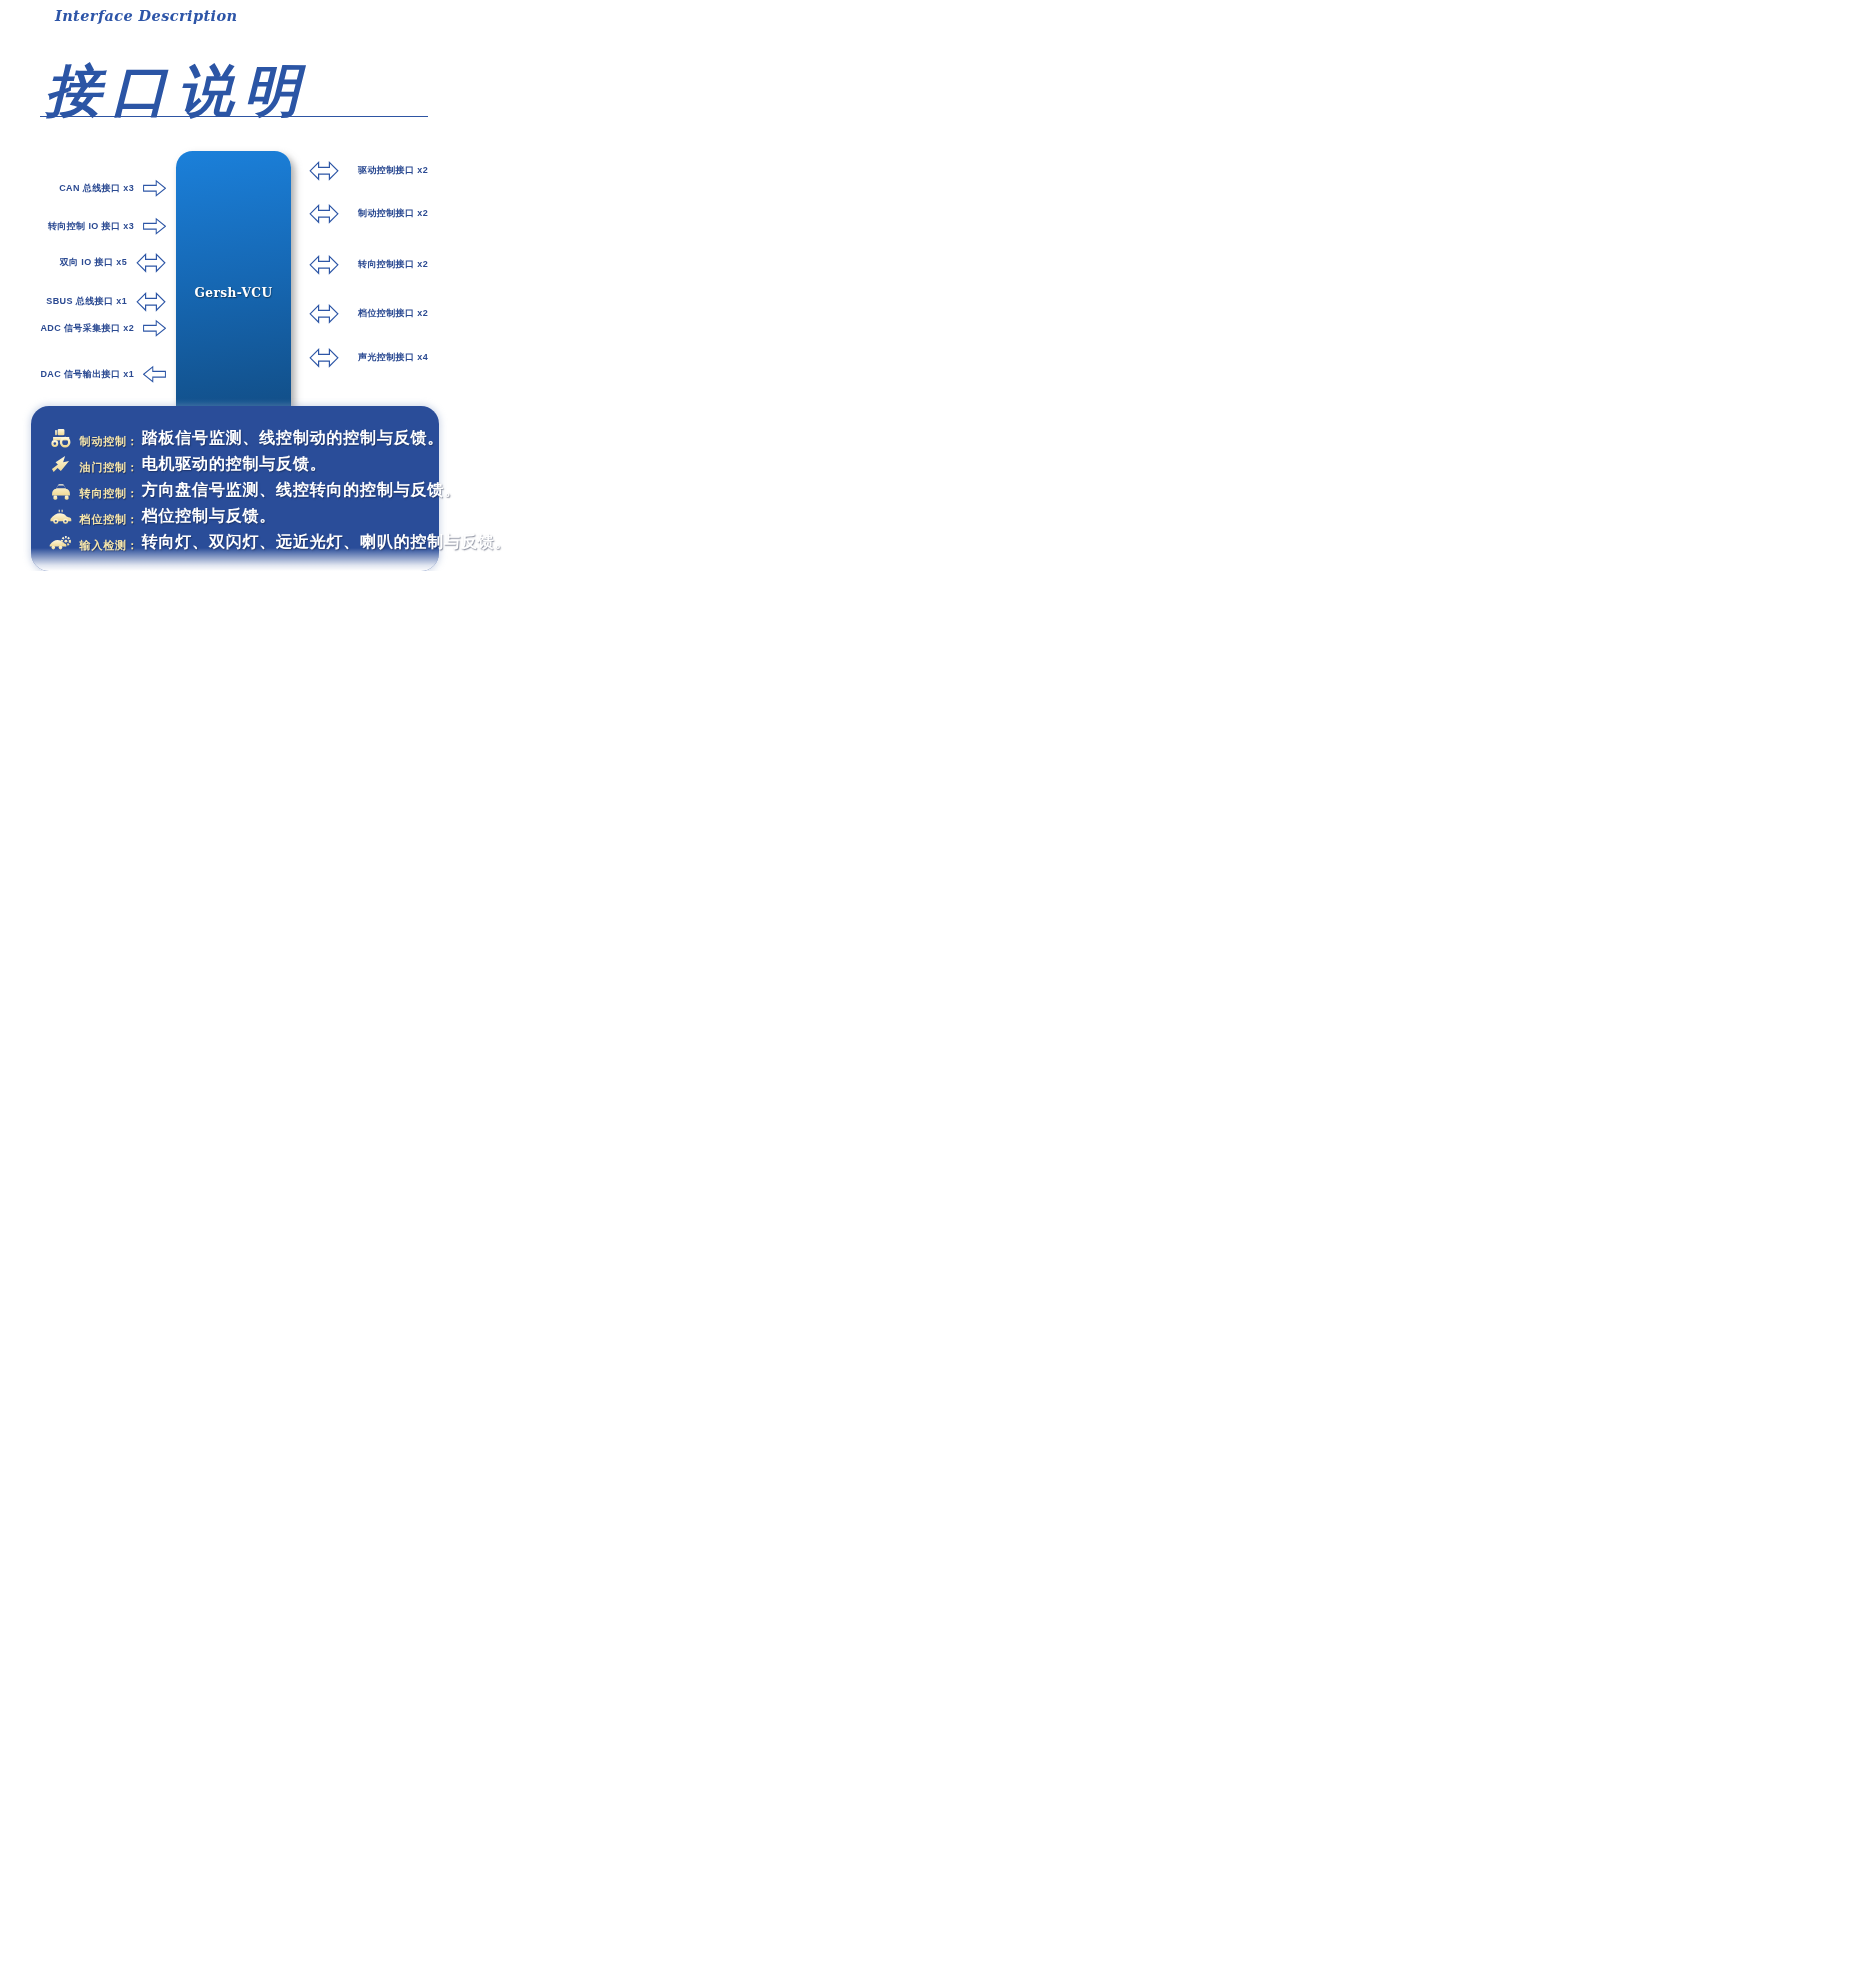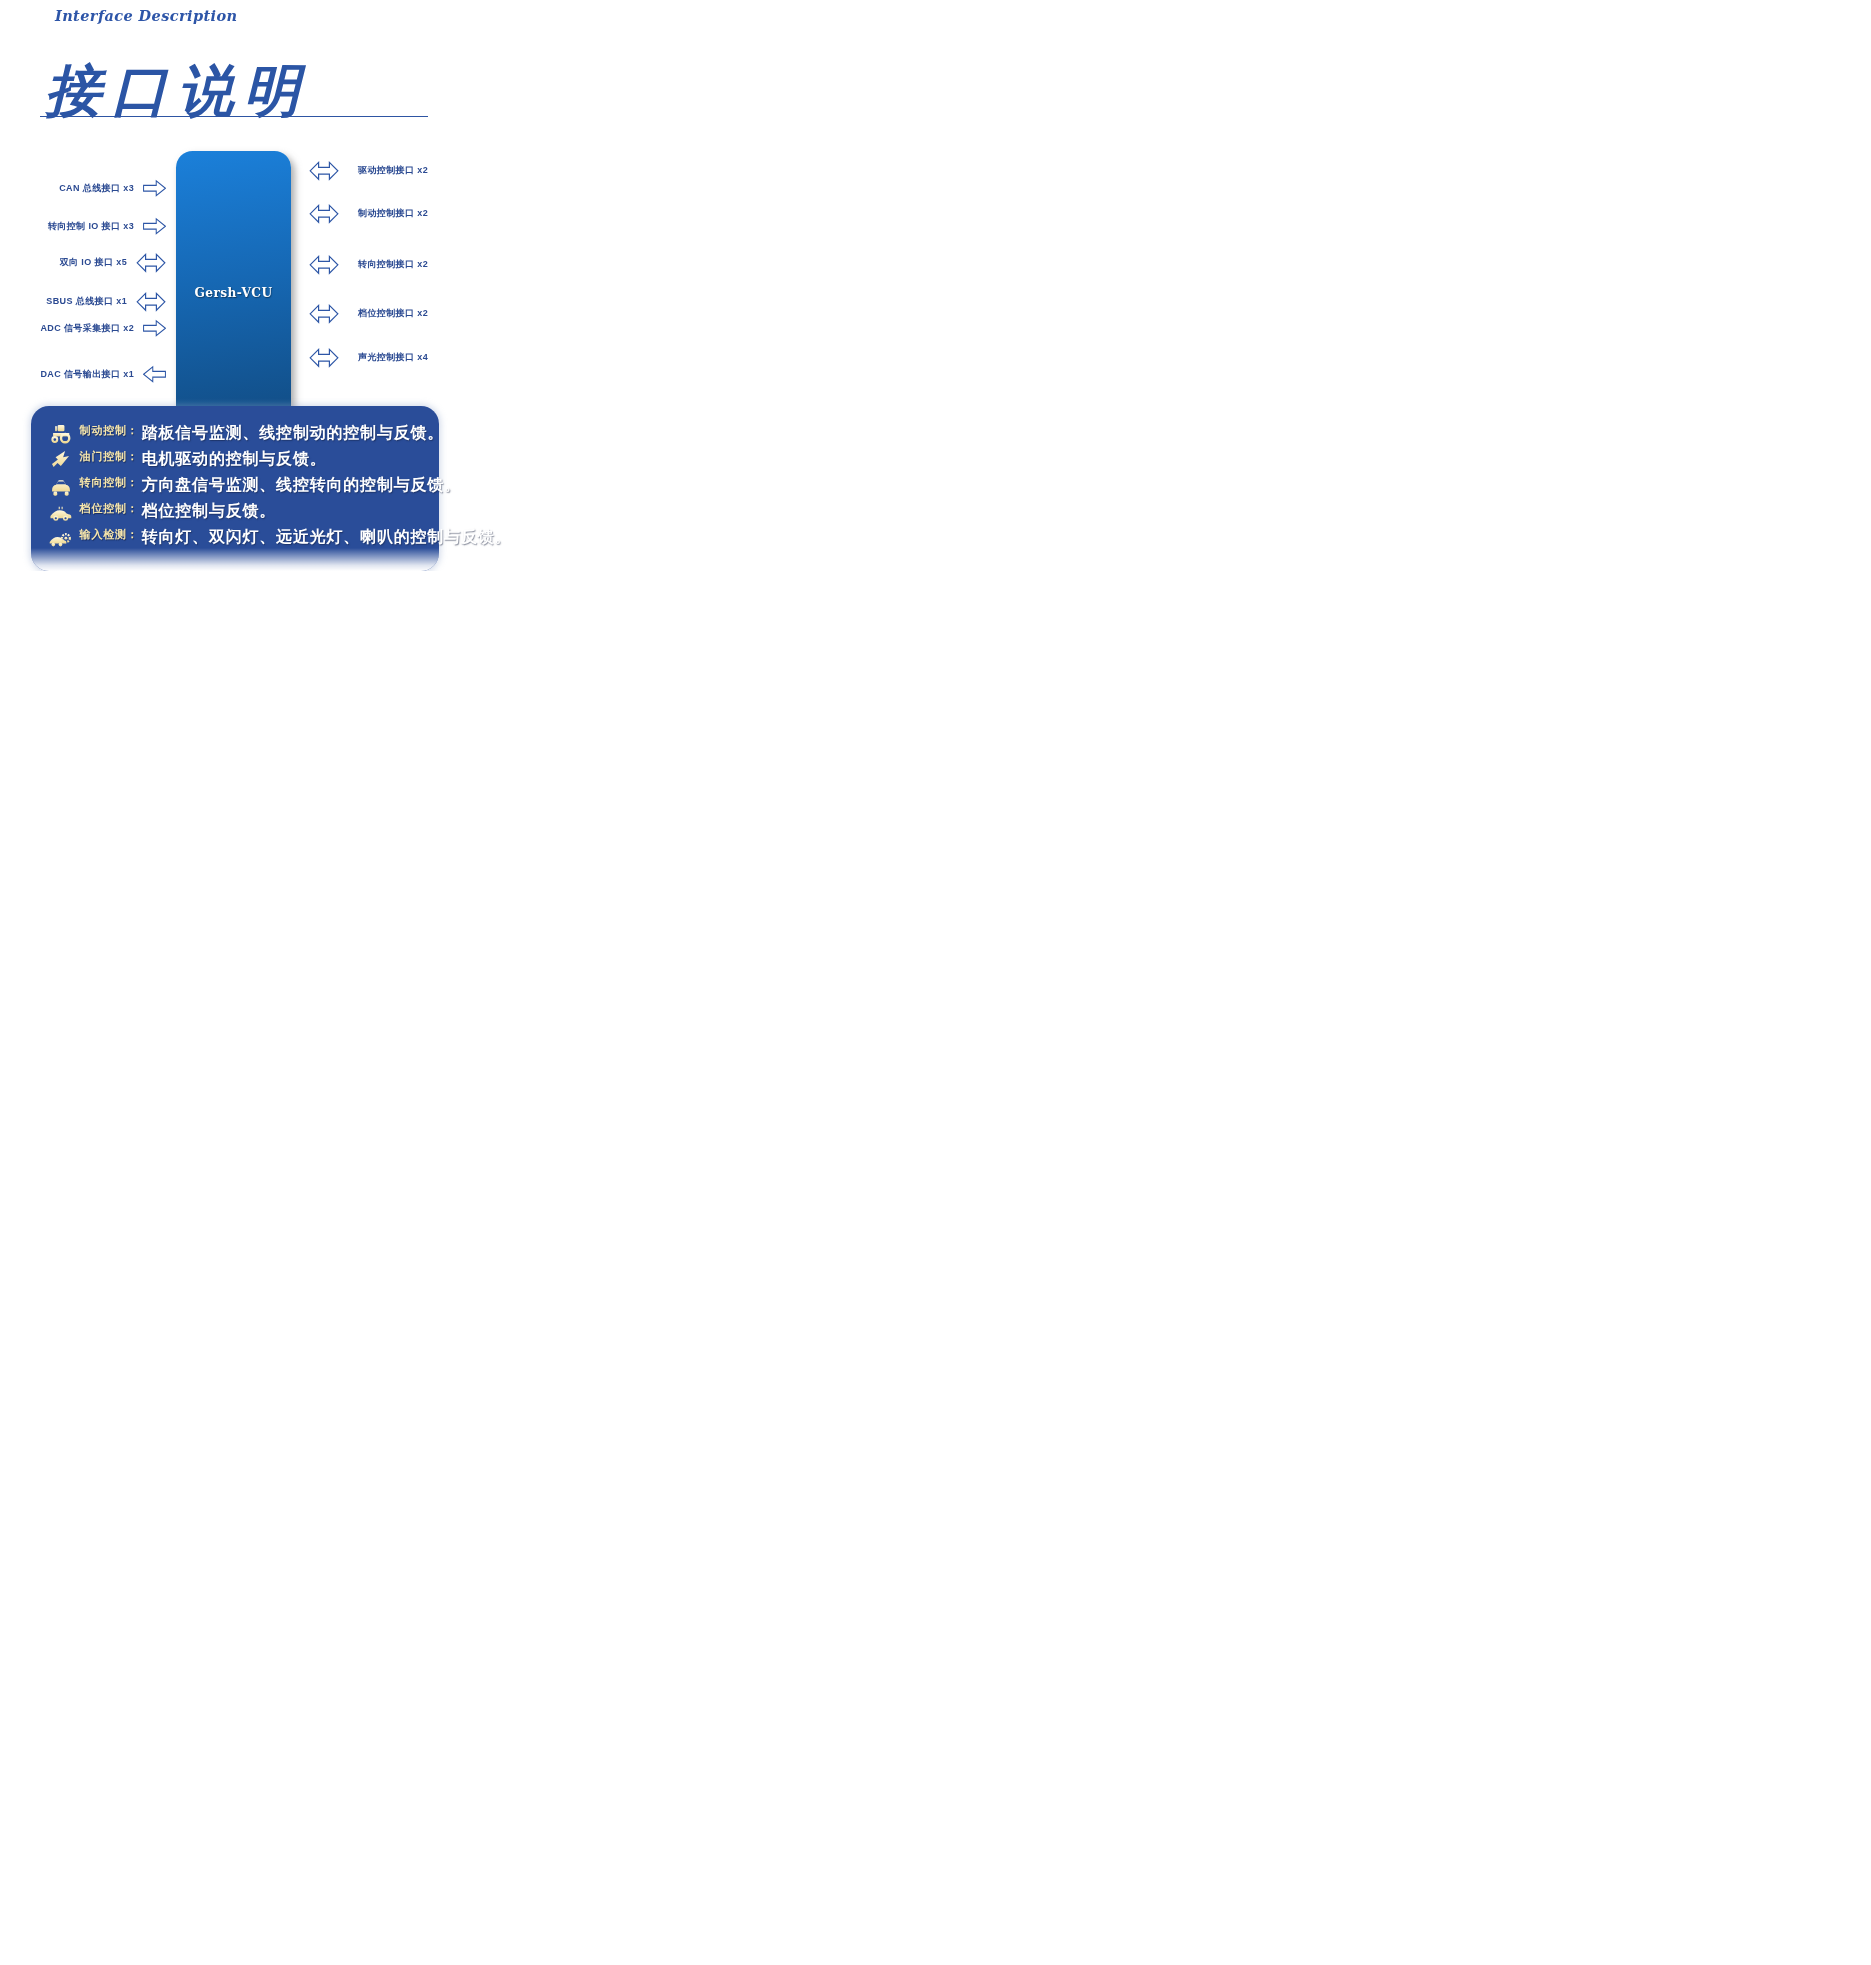--- a/index.html
+++ b/index.html
@@ -44,21 +44,21 @@
   .port-left .lbl{margin-right:8.6px;text-align:right;}
   .port-right .lbl{margin-left:19px;}
   .arrow-svg{flex:none;display:block;}
   
   .legend{
     position:absolute;left:31px;top:406px;width:408px;height:165px;border-radius:18px;
     background:#2a4d99;
     box-shadow:0 0 6.3px 2px rgba(150,168,205,.38);
   }
   .legend .rows{position:absolute;left:0;top:0;width:100%;padding:16.5px 0 0 17.3px;box-sizing:border-box;}
-  .lrow{display:flex;align-items:flex-start;height:26px;}
+  .lrow{display:flex;align-items:flex-end;height:26px;}
   .licon{width:25px;flex:none;display:flex;align-items:center;justify-content:center;}
   .llabel{
     flex:none;font-size:11px;font-weight:700;color:#f6e6ac;letter-spacing:0.8px;
     margin-left:6.3px;white-space:nowrap;
     text-shadow:0.8px 0.8px 0.8px rgba(15,25,55,.6);
   }
   .ldesc{
     font-size:16px;font-weight:600;color:#ffffff;letter-spacing:0.8px;white-space:nowrap;
     margin-left:3.1px;
     text-shadow:0.8px 1.2px 1.2px rgba(15,25,55,.5);

